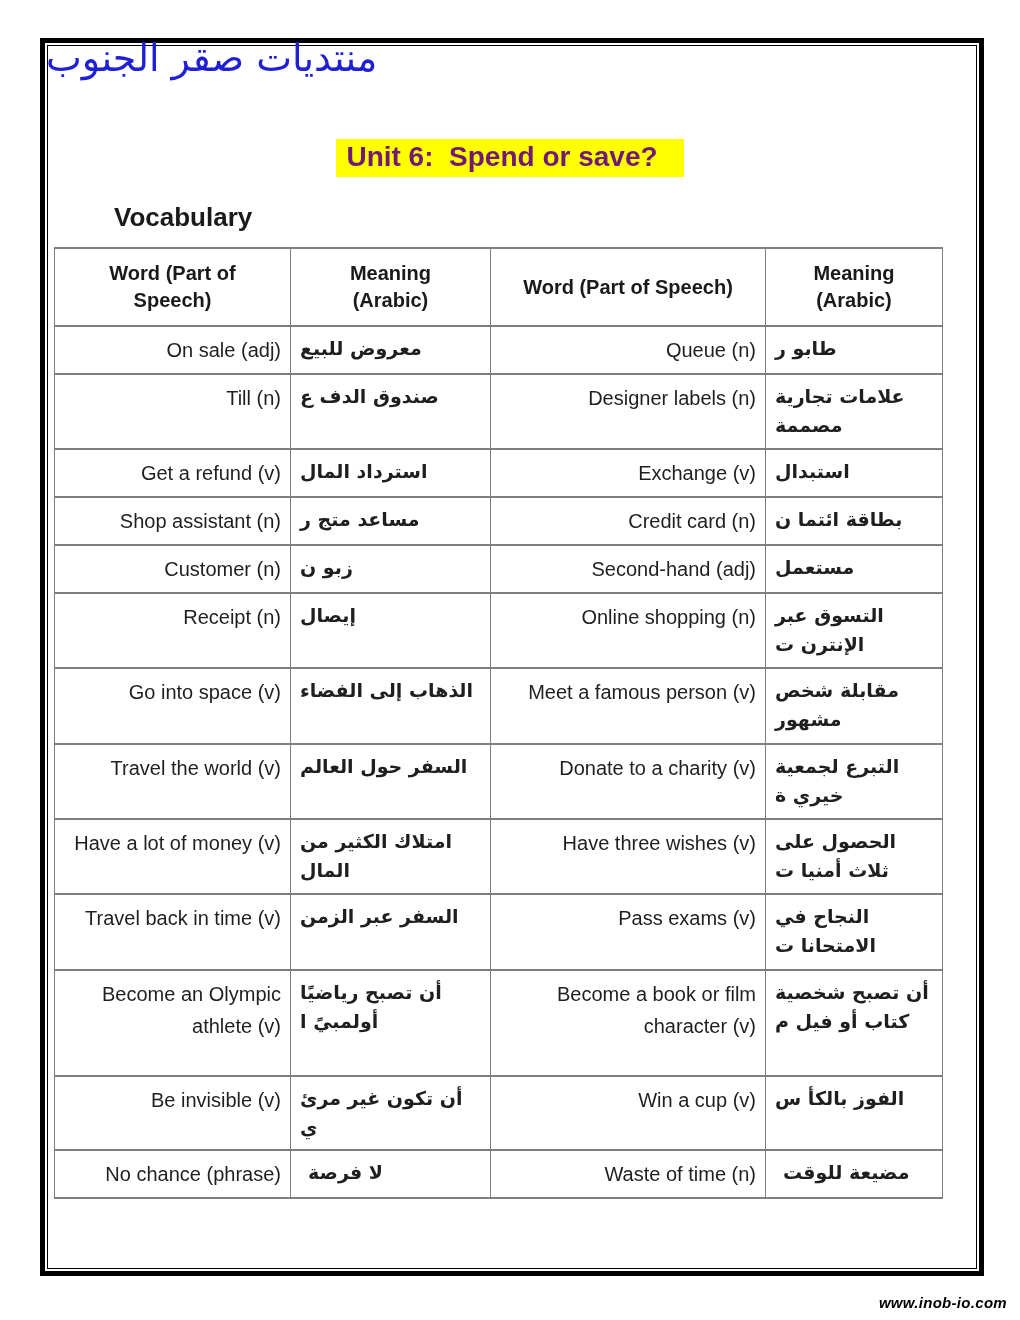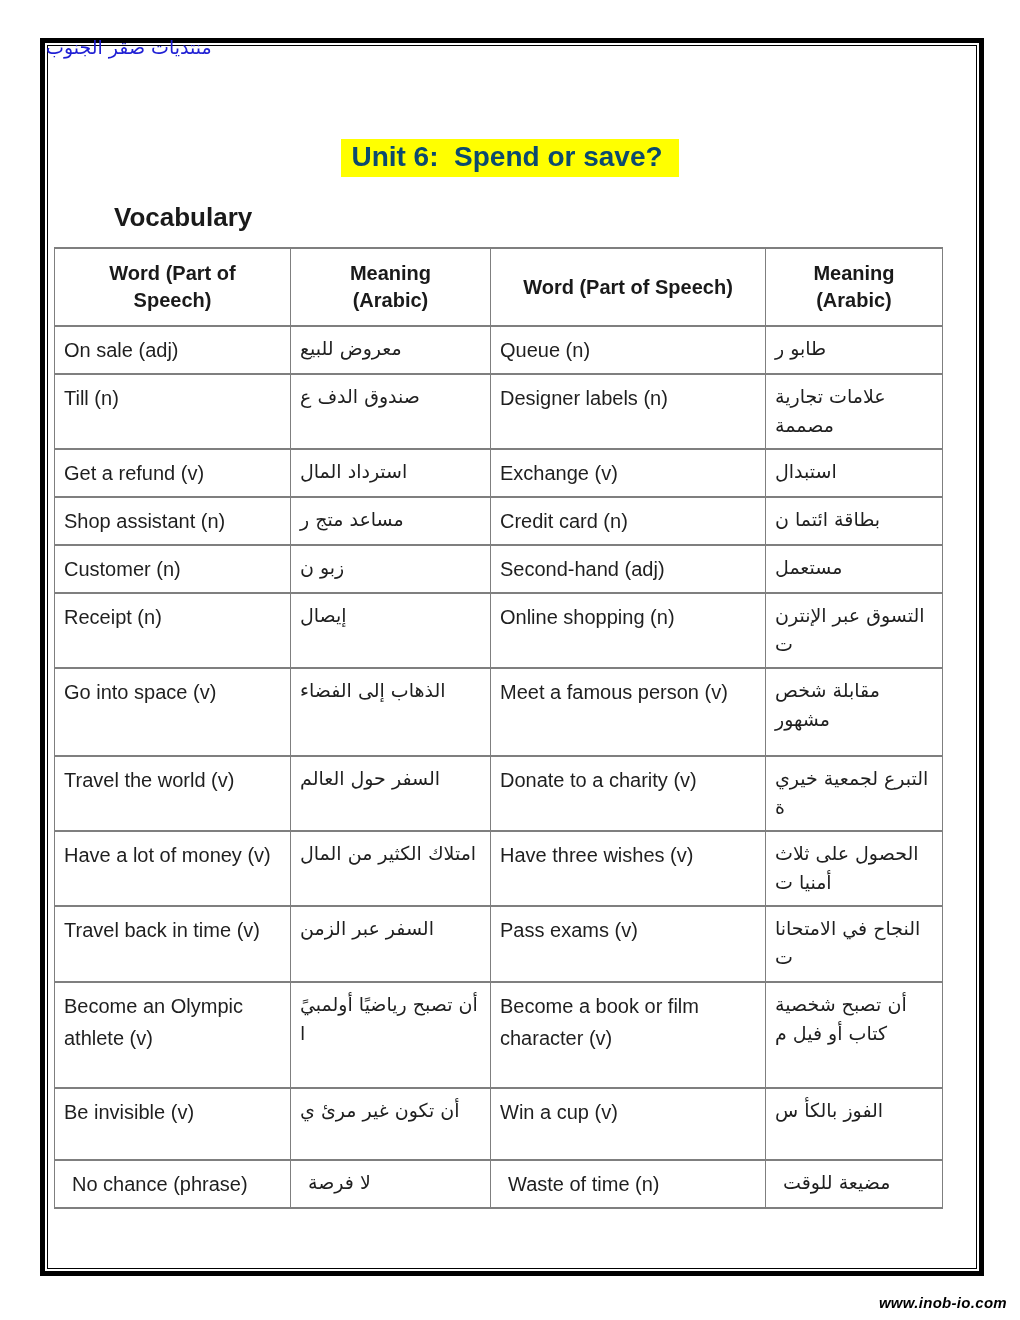--- a/index.html
+++ b/index.html
@@ -17,37 +17,37 @@
     border:5px solid #000000;
     box-sizing:border-box;
   }
   .frame-inner {
     position:absolute; left:2px; top:2px; right:2px; bottom:2px;
     border:1px solid #000000;
   }
   .top-banner {
     position:absolute; left:46px; top:36px;
     font-family:"DejaVu Sans", sans-serif;
-    font-size:19px; line-height:1.2;
+    font-size:38px; line-height:1.2;
     color:#1f1fd4;
     direction:rtl;
     z-index:3;
     white-space:nowrap;
   }
   .title-wrap {
     position:absolute; left:0; top:139px; width:1020px;
     text-align:center; z-index:2;
   }
   .unit-title {
     display:inline-block;
     background:#ffff00;
-    color:#0c4a6e;
+    color:#701a75;
     font-weight:bold;
     font-size:28px;
-    padding:2px 16px 4px 10px;
+    padding:2px 26px 4px 10px;
     white-space:pre-wrap;
   }
   .vocab-heading {
     position:absolute; left:114px; top:202px;
     font-size:26px; font-weight:bold; color:#1a1a1a;
   }
   table.vocab-table {
     position:absolute; left:54px; top:247px;
     border-collapse:collapse;
     table-layout:fixed;
@@ -67,36 +67,37 @@
     text-align:center; vertical-align:middle;
     padding:2px 6px;
   }
   .hl { display:block; line-height:1.35; }
   .vocab-table td {
     vertical-align:top;
     padding:7px 9px;
     font-size:20px;
     color:#1f1f1f;
   }
-  td.en { line-height:1.6; text-align:left; }
+  td.en { line-height:1.6; text-align:right; }
   td.ar {
     font-family:"DejaVu Sans", sans-serif;
     font-size:19px;
     direction:rtl;
     text-align:left;
     line-height:1.55;
+    font-weight:bold;
   }
   
   tbody tr:nth-child(1)  td { height:46px; }
   tbody tr:nth-child(2)  td { height:74px; }
   tbody tr:nth-child(3)  td { height:47px; }
   tbody tr:nth-child(4)  td { height:48px; }
   tbody tr:nth-child(5)  td { height:47px; }
   tbody tr:nth-child(6)  td { height:73px; }
-  tbody tr:nth-child(7)  td { height:88px; }
+  tbody tr:nth-child(7)  td { height:76px; }
   tbody tr:nth-child(8)  td { height:67px; }
   tbody tr:nth-child(9)  td { height:74px; }
   tbody tr:nth-child(10) td { height:76px; }
   tbody tr:nth-child(11) td { height:106px; }
   tbody tr:nth-child(12) td { height:72px; }
   tbody tr:nth-child(13) td { height:48px;padding-left:17px; }
   .site-watermark {
     position:absolute; right:13px; top:1294px;
     font-size:15px; font-weight:bold; font-style:italic;
     color:#000000;

